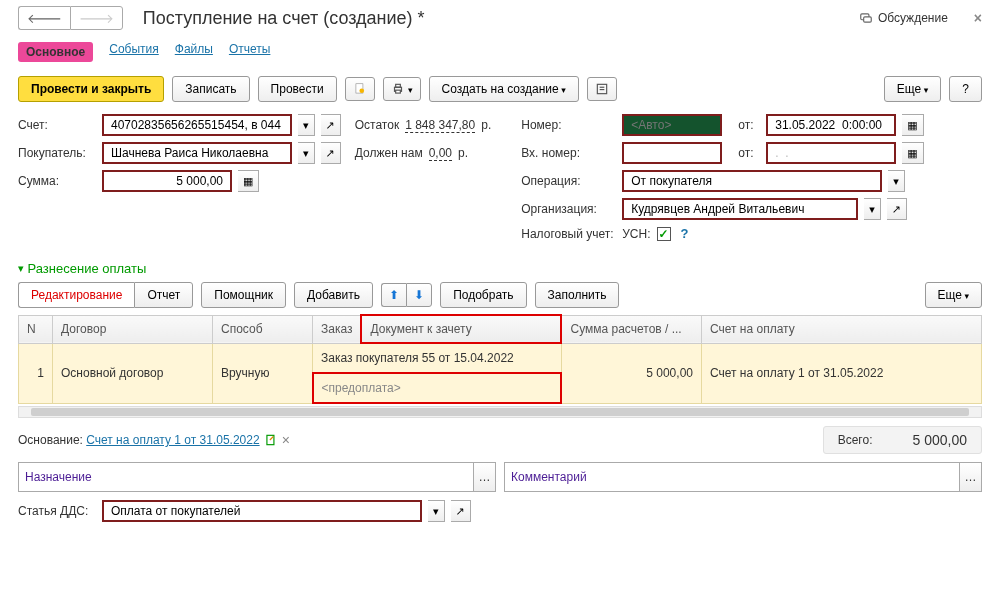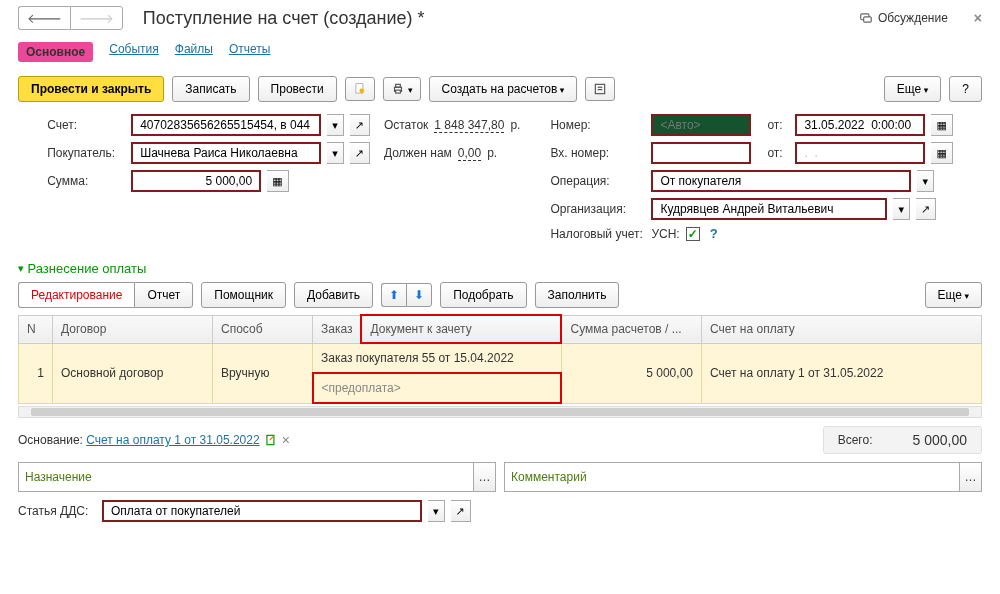--- a/index.html
+++ b/index.html
@@ -14,21 +14,21 @@
 .disc { margin-left: auto; display: flex; align-items: flex-start; gap: 5px; font-size: 12px; }
 .closeX { margin-left: 18px; font-size: 14px; cursor: pointer; color: #888; font-weight: bold; }
 .tabs { display: flex; gap: 16px; margin-bottom: 10px; padding: 4px 0; }
 .tab { color: #1a73a8; text-decoration: underline; cursor: pointer; }
 .tab.active { color: #333; text-decoration: none; font-weight: bold; background: #ec4899; padding: 3px 8px; border-radius: 3px; }
 .tbar { display: flex; gap: 8px; align-items: center; margin-bottom: 12px; }
 .btn { border: 1px solid #999; background: linear-gradient(#fff,#eee); padding: 5px 12px; cursor: pointer; border-radius: 3px; font-size: 12px; white-space: nowrap; }
 .btn.primary { background: #ffde3f; border-color: #b5a000; font-weight: bold; }
 .btn.sm { padding: 4px 7px; }
 .dd::after { content: " ▾"; font-size: 9px; }
-.rows { display: flex; gap: 20px; margin-bottom: 6px; justify-content: center; }
+.rows { display: flex; gap: 20px; margin-bottom: 6px; }
 .col { display: flex; flex-direction: column; gap: 6px; }
 .fr { display: flex; align-items: center; gap: 6px; }
 .lbl { width: 78px; text-align: left; }
 .lbl2 { width: 95px; text-align: left; }
 .inp { border: 2px solid #7f1d1d; background: #fff; padding: 3px 7px; height: 22px; font-size: 12px; }
 .inp.ro { background: #14532d; }
 .combobtn { border: 1px solid #aaa; border-left: none; background: linear-gradient(#fff,#eee); padding: 0 5px; height: 22px; font-size: 11px; cursor: pointer; }
 .ul { border-bottom: 1px dashed #333; }
 .sechdr { color: #009a00; font-size: 13px; margin: 14px 0 6px; display: inline-flex; align-items: center; gap: 4px; cursor: pointer; }
 .sechdr::before { content: "▾"; font-size: 11px; }
@@ -40,21 +40,21 @@
 table.grid { width: 100%; border-collapse: collapse; border: 1px solid #ccc; }
 table.grid th { background: linear-gradient(#fafafa,#ededed); border: 1px solid #ccc; padding: 6px 8px; text-align: left; font-weight: normal; color: #555; font-size: 12px; }
 table.grid td { border: 1px solid #e6d9a0; padding: 7px 8px; background: #fff6d8; font-size: 12px; }
 .th-hi { border: 2px solid #d00 !important; }
 .td-hi { border: 2px solid #d00 !important; color: #888; }
 .scrollbar { height: 12px; background: #f2f2f2; border: 1px solid #ddd; position: relative; margin-top: 2px; margin-bottom: 8px; }
 .scrollbar::before { content: ""; position: absolute; left: 12px; right: 12px; top: 1px; bottom: 1px; background: #cfcfcf; border-radius: 2px; }
 .link { color: #1a73a8; text-decoration: underline; cursor: pointer; }
 .total { background: #f3f3f3; padding: 5px 14px; border: 1px solid #e0e0e0; border-radius: 3px; display: flex; gap: 40px; align-items: center; }
 .bigfields { display: flex; gap: 8px; margin-bottom: 8px; }
-.areafield { border: 1px solid #aaa; padding: 4px 6px; flex: 1; height: 30px; color: #4d7c0f; display: flex; align-items: center; }
+.areafield { border: 1px solid #aaa; padding: 4px 6px; flex: 1; height: 30px; color: #4c1d95; display: flex; align-items: center; }
 .sq { border: 1px solid #aaa; border-left: none; width: 22px; display: flex; align-items: center; justify-content: center; cursor: pointer; background: linear-gradient(#fff,#eee); }
 .chk { width: 14px; height: 14px; border: 1px solid #555; display: inline-flex; align-items: center; justify-content: center; color: #009a00; font-weight: bold; font-size: 12px; }
 .help { color: #1a73a8; font-weight: bold; font-size: 13px; margin-left: 4px; cursor: pointer; }
 svg.ic { width: 14px; height: 14px; vertical-align: middle; }
 </style>
 </head>
 <body>
 
 <div class="wrap">
   <div class="hdr">
@@ -90,21 +90,21 @@
           <circle cx="15" cy="15" r="4" fill="#f7b500"></circle>
         </svg>
     </button>
     <button class="btn sm dd">
       <svg class="ic" viewBox="0 0 24 24" fill="none" stroke="#555" stroke-width="2">
           <rect x="6" y="9" width="12" height="7"></rect>
           <rect x="8" y="4" width="8" height="5"></rect>
           <rect x="8" y="14" width="8" height="5" fill="#fff"></rect>
         </svg>
     </button>
-    <button class="btn dd">Создать на расчетов</button>
+    <button class="btn dd">Создать на создание</button>
     <button class="btn sm">
       <svg class="ic" viewBox="0 0 24 24" fill="none" stroke="#555" stroke-width="2">
           <rect x="4" y="4" width="16" height="16"></rect>
           <line x1="8" y1="9" x2="16" y2="9"></line>
           <line x1="8" y1="13" x2="16" y2="13"></line>
         </svg>
     </button>
     <div style="flex:1"></div>
     <button class="btn dd">Еще</button>
     <button class="btn">?</button>

